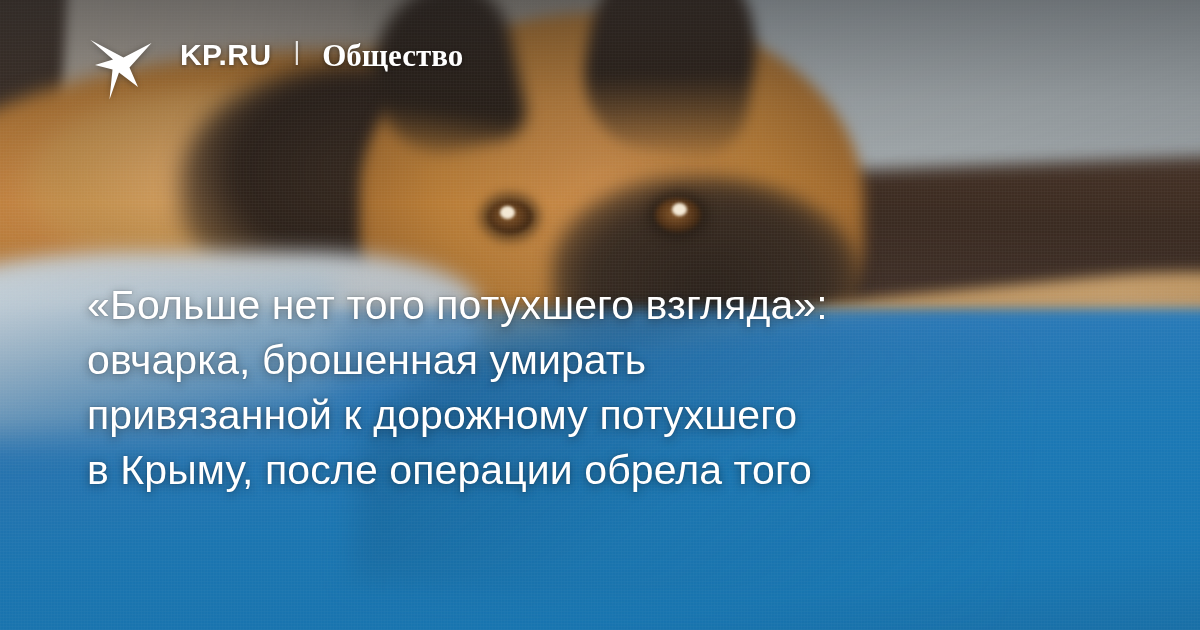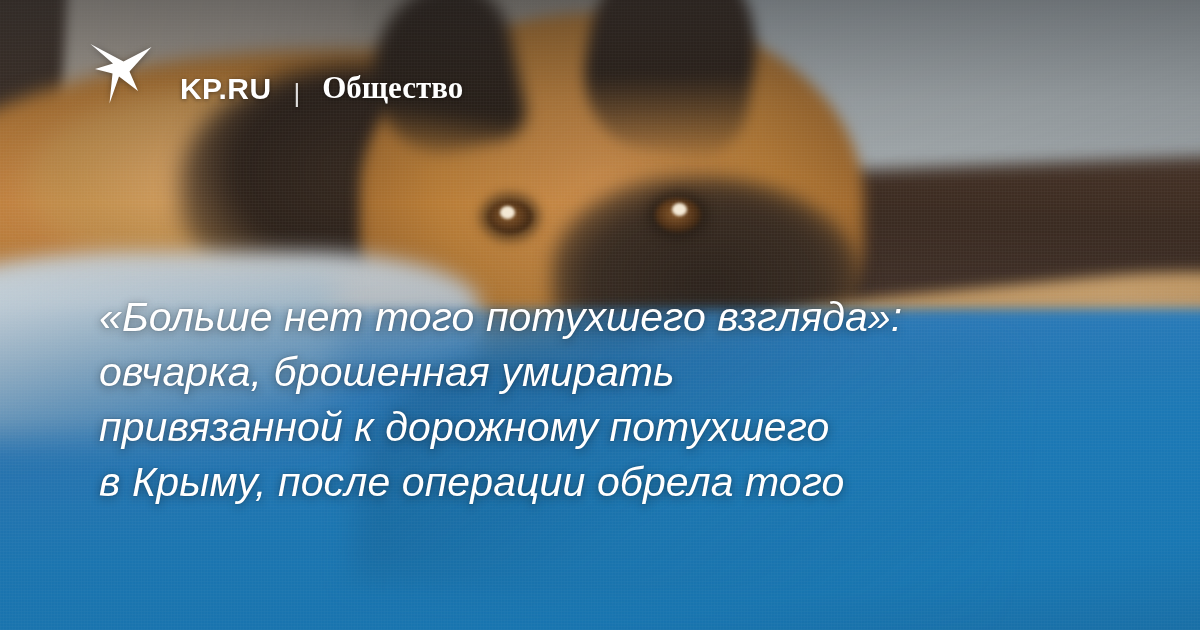--- a/index.html
+++ b/index.html
@@ -293,21 +293,21 @@
         rgba(10,38,60,0.18) 100%);
     pointer-events: none;
   }
 
   
   .brandbar {
     position: absolute;
     left: 88px;
     top: 38px;
     display: flex;
-    align-items: flex-end;
+    align-items: flex-start;
     gap: 0;
     z-index: 5;
   }
   .logo-bird {
     width: 66px;
     height: 64px;
     flex: 0 0 auto;
     display: block;
     filter: drop-shadow(0 1px 3px rgba(0,0,0,0.35));
   }
@@ -328,38 +328,36 @@
     text-shadow: 0 1px 4px rgba(0,0,0,0.4);
     line-height: 1;
   }
   .brand-rubric {
     font-family: "Liberation Serif", "DejaVu Serif", serif;
     font-size: 31px;
     font-weight: 700;
     color: #ffffff;
     text-shadow: 0 1px 4px rgba(0,0,0,0.45);
     white-space: nowrap;
-    margin-top: 32px;
   }
 
   
   .headline {
     position: absolute;
     left: 87px;
     top: 278px;
     width: 1010px;
-    margin: 12px;
+    margin: 0;
     z-index: 5;
     font-size: 41px;
     font-weight: 500;
     line-height: 55px;
     color: #ffffff;
     letter-spacing: 0.1px;
     text-shadow: 0 2px 10px rgba(0,0,0,0.40), 0 0 2px rgba(0,0,0,0.25);
-    font-style: italic;
   }
   .headline .ln { display: block; white-space: nowrap; }
 </style>
 </head>
 <body>
 
 <div class="share-card">
 
   <div class="photo">
     <div class="ph-wall"></div>

